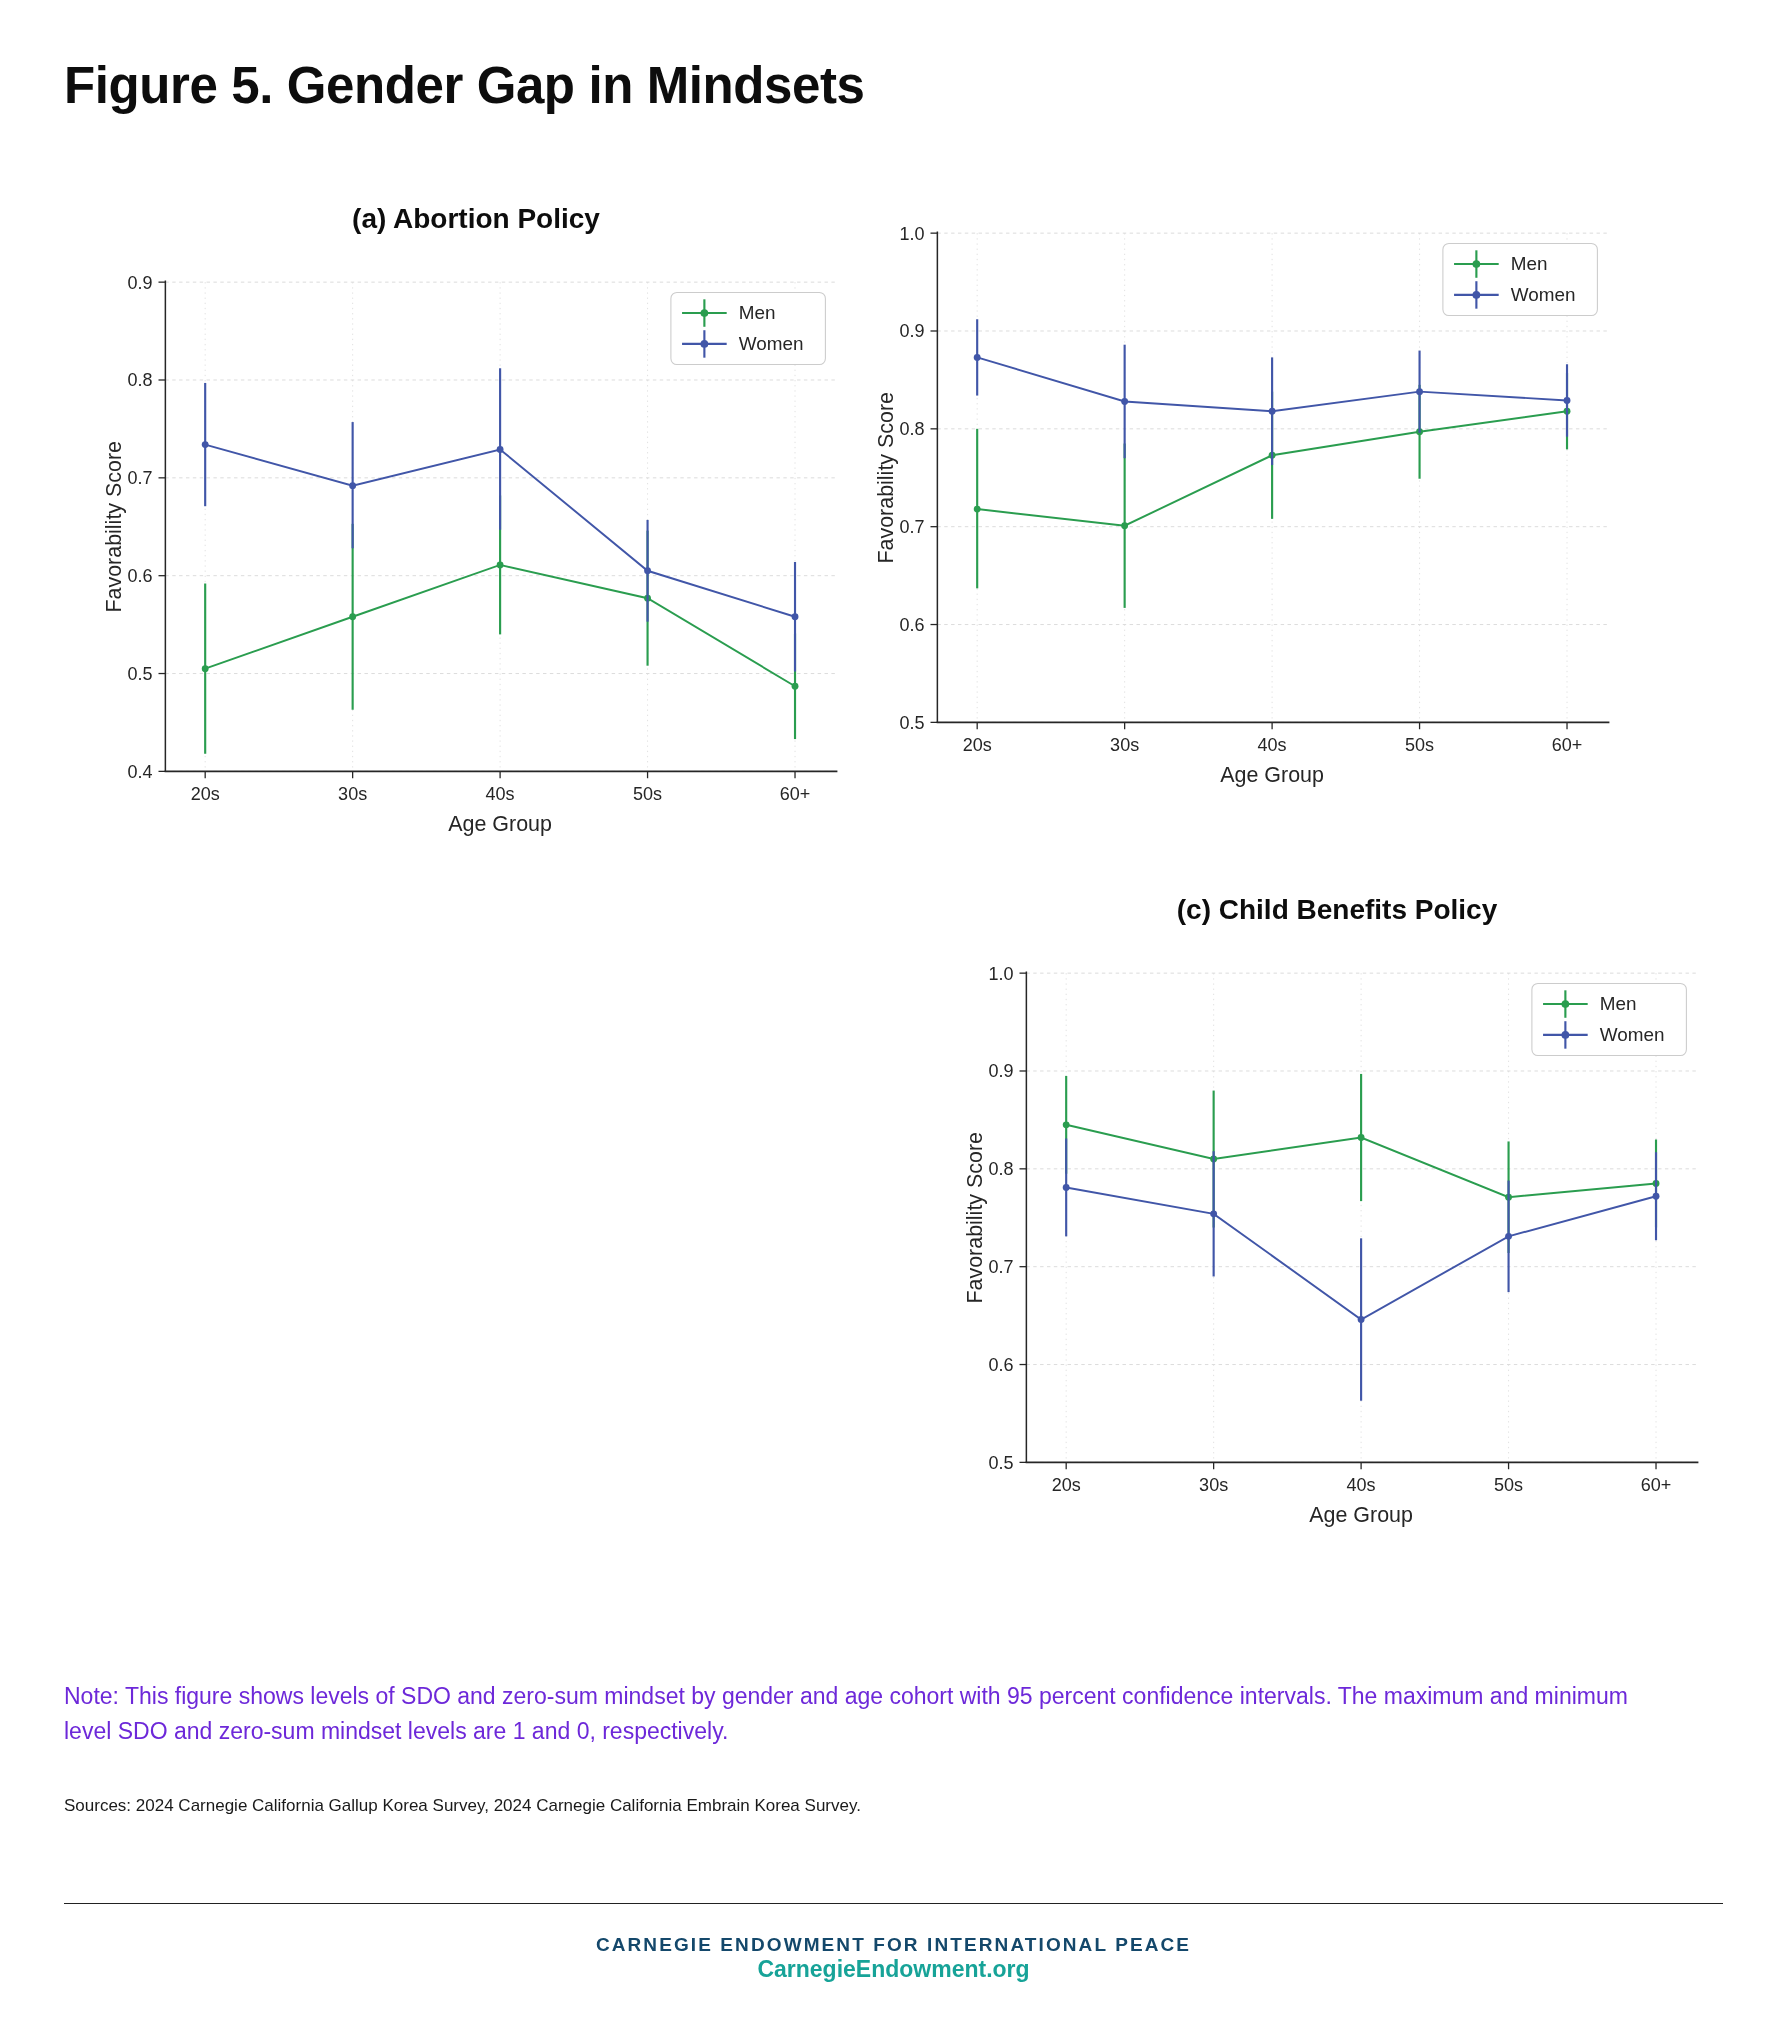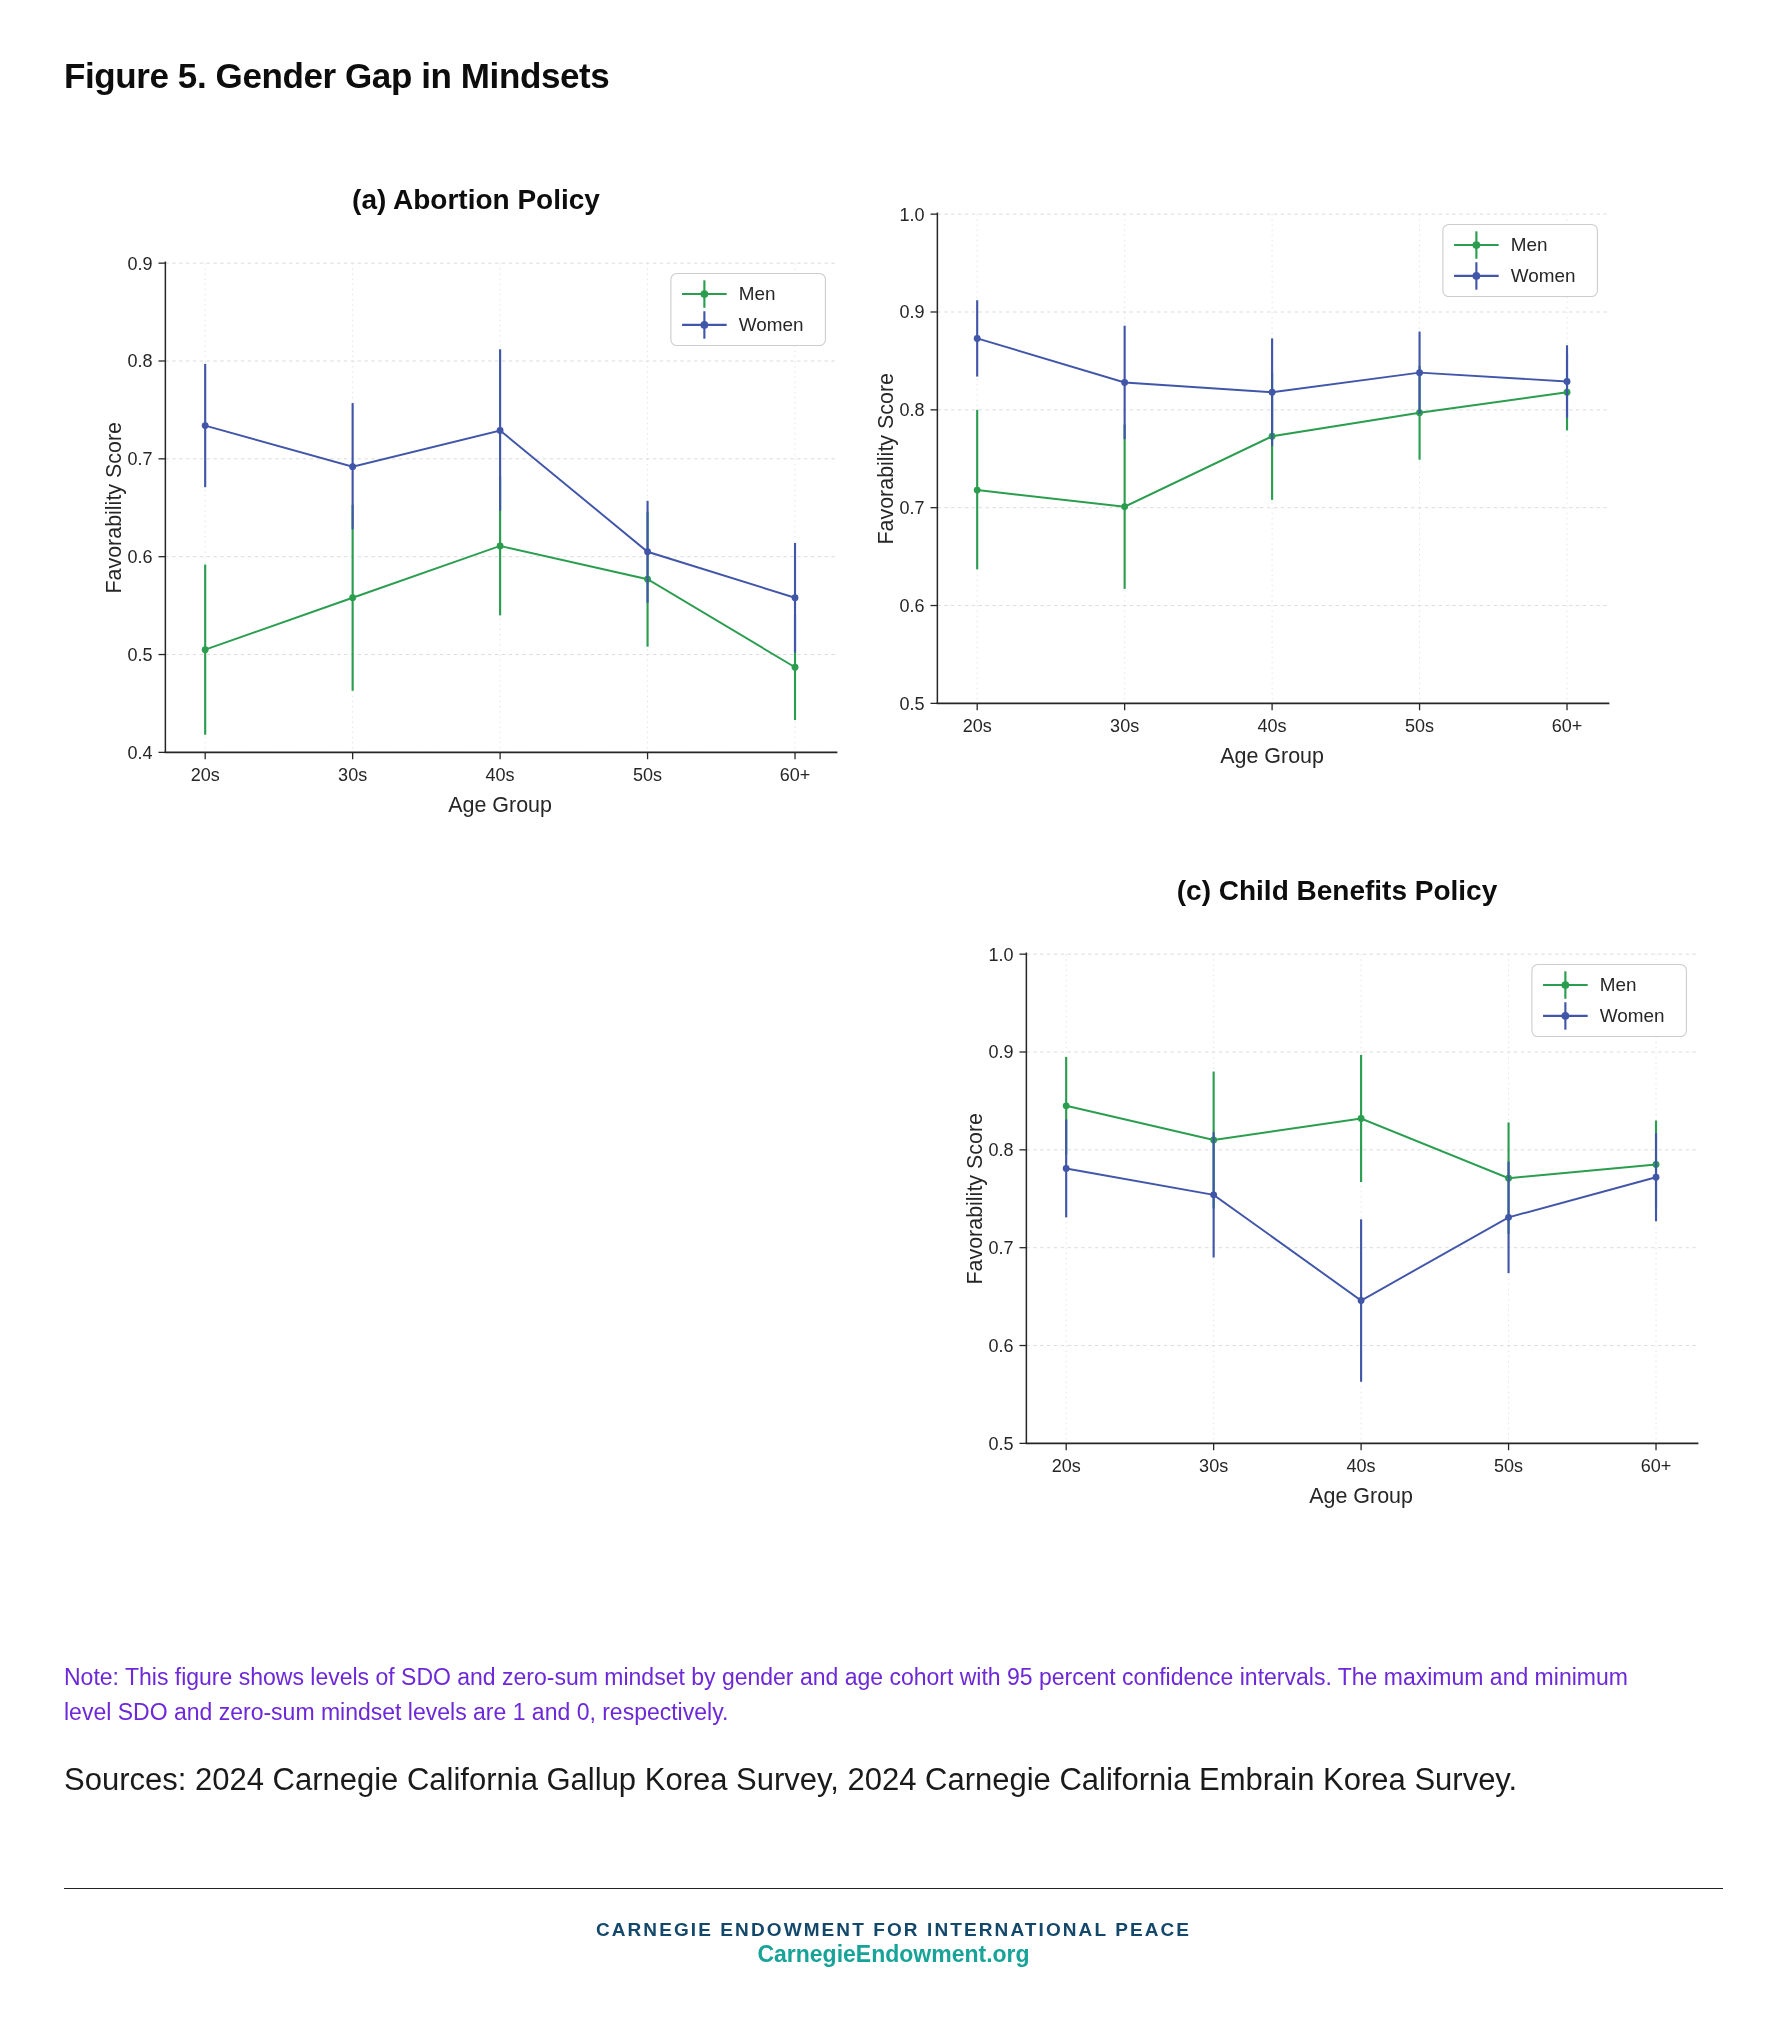--- a/index.html
+++ b/index.html
@@ -13,21 +13,21 @@
     color: #111111;
   }
   .page {
     box-sizing: border-box;
     width: 1787px;
     height: 2035px;
     padding: 30px 64px 34px 64px;
     position: relative;
   }
   .fig-title {
-    font-size: 35px;
+    font-size: 51px;
     font-weight: bold;
     letter-spacing: -0.4px;
     color: #0d0d0d;
     margin: 26px 0 0 0;
   }
   .charts-row.top {
     display: flex;
     margin-top: 88px;
     margin-left: 26px;
   }
@@ -58,23 +58,23 @@
     fill: #262626;
   }
   .note {
     margin: 150px 0 0 0;
     max-width: 1570px;
     font-size: 23px;
     line-height: 1.5;
     color: #6d28d9;
   }
   .sources {
-    margin: 28px 0 0 0;
+    margin: 45px 0 0 0;
     max-width: 1656px;
-    font-size: 31px;
+    font-size: 17px;
     line-height: 1.5;
     color: #1a1a1a;
   }
   .rule {
     border: none;
     border-top: 1.7px solid #222222;
     margin: 84px 0 0 0;
   }
   .footer {
     display: flex;

